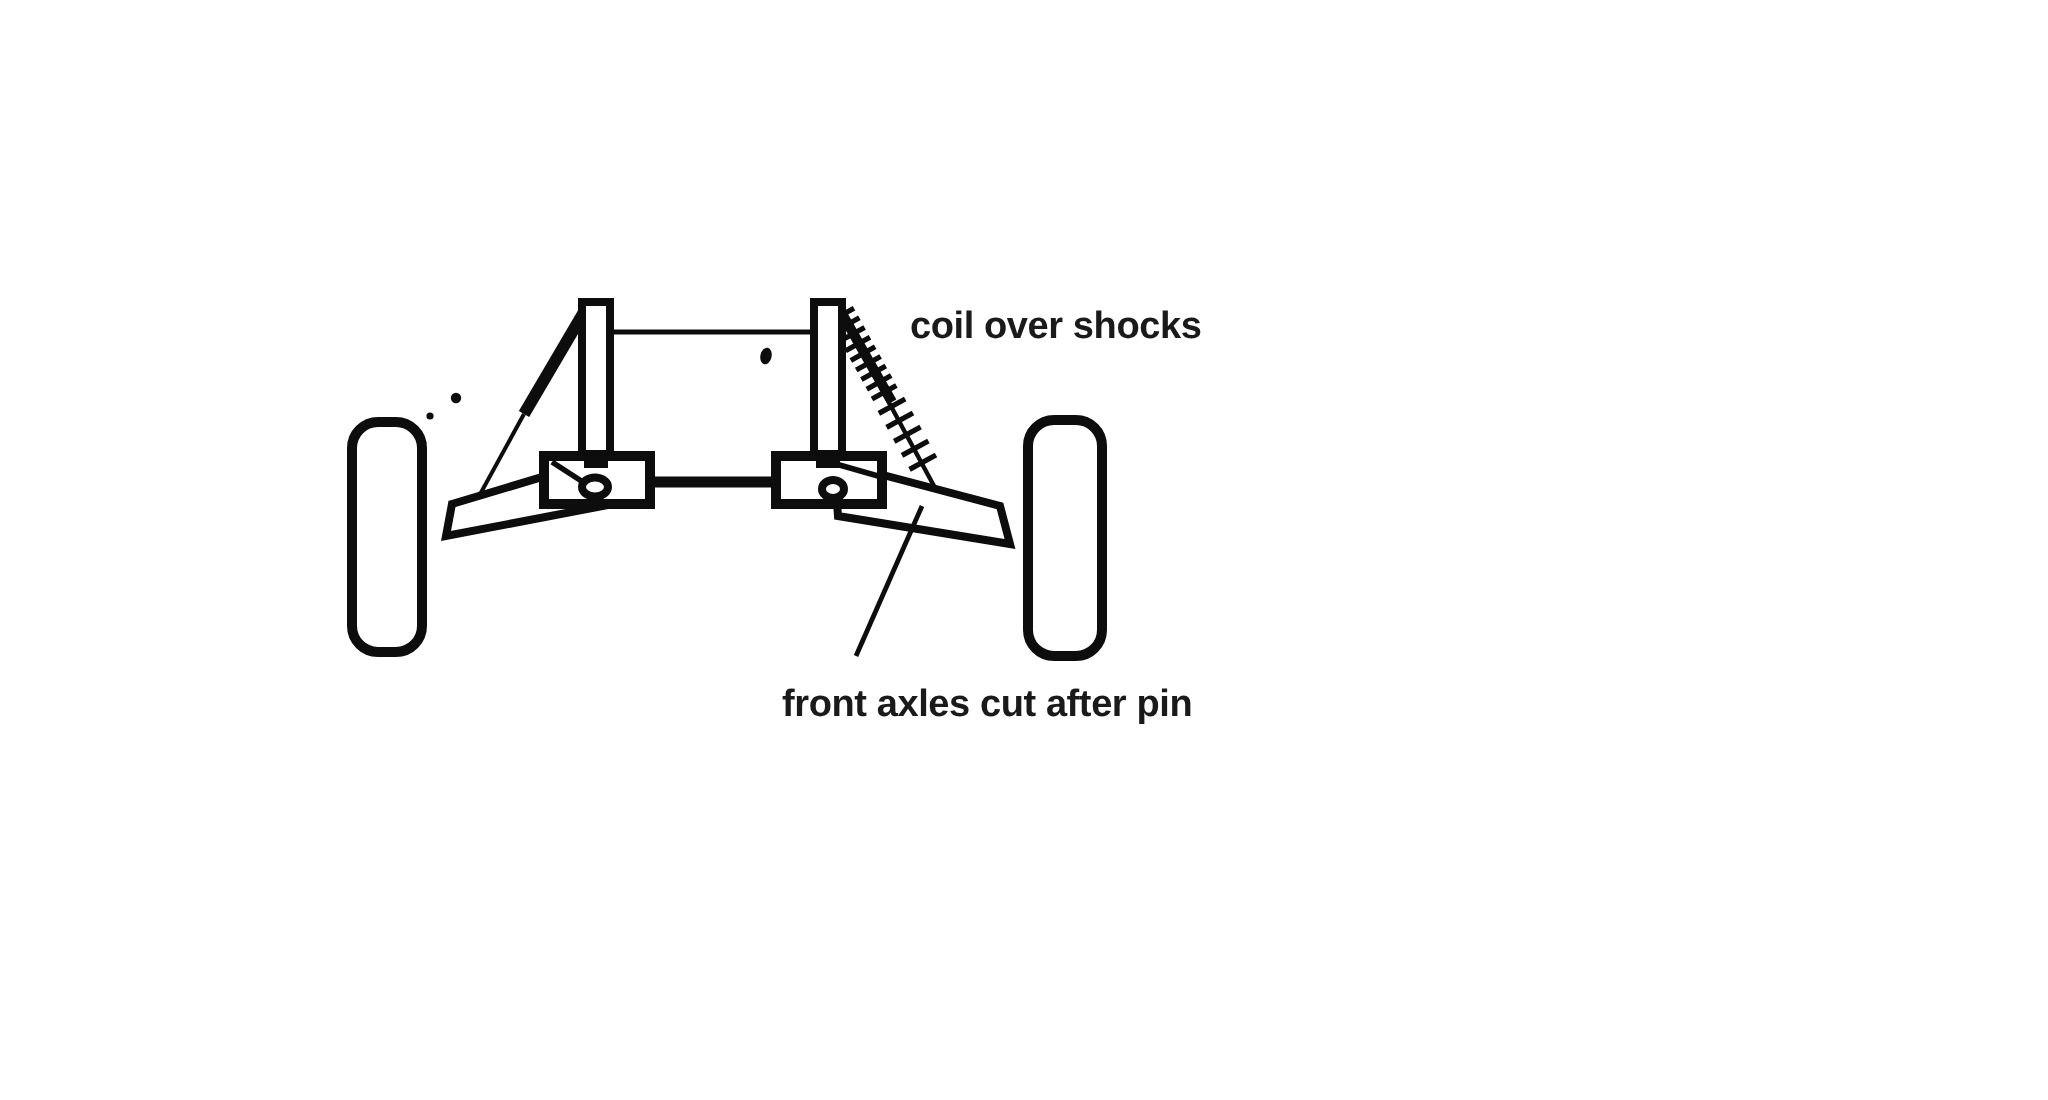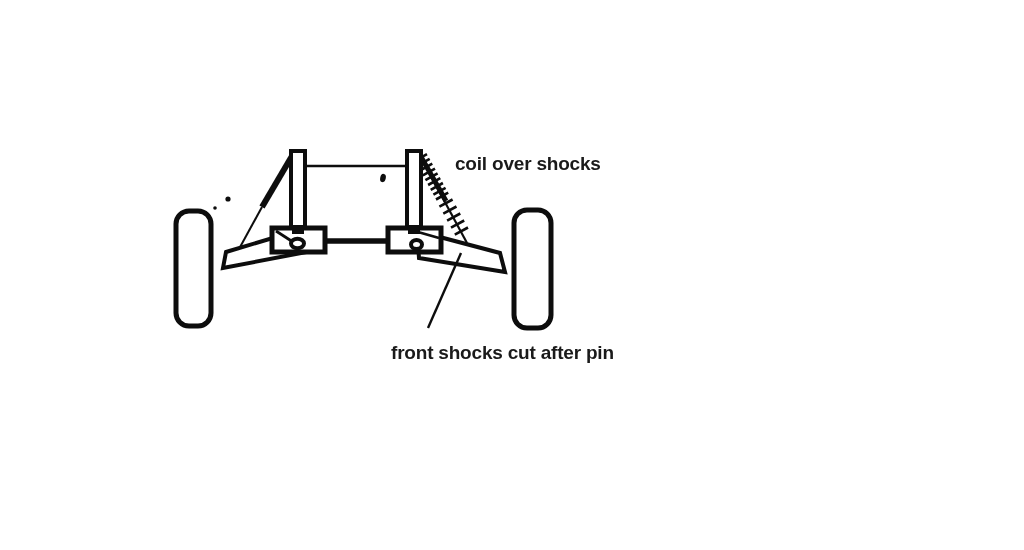--- a/index.html
+++ b/index.html
@@ -92,15 +92,15 @@
 
     <circle cx="228" cy="199" r="2.6" fill="#0d0d0d" stroke="none"></circle>
     <ellipse cx="383" cy="178" rx="2.8" ry="4.2" fill="#0d0d0d" stroke="none" transform="rotate(12 383 178)"></ellipse>
     <circle cx="215" cy="208" r="1.8" fill="#0d0d0d" stroke="none"></circle>
 
     <line x1="461" y1="253" x2="428" y2="328" stroke-width="2.4"></line>
   </svg>
 
   <div class="diagram-label label-coil">coil over shocks</div>
 
-  <div class="diagram-label label-axles">front shocks cut after pin</div>
+  <div class="diagram-label label-axles">front axles cut after pin</div>
 
 </div>
 
 </body></html>

